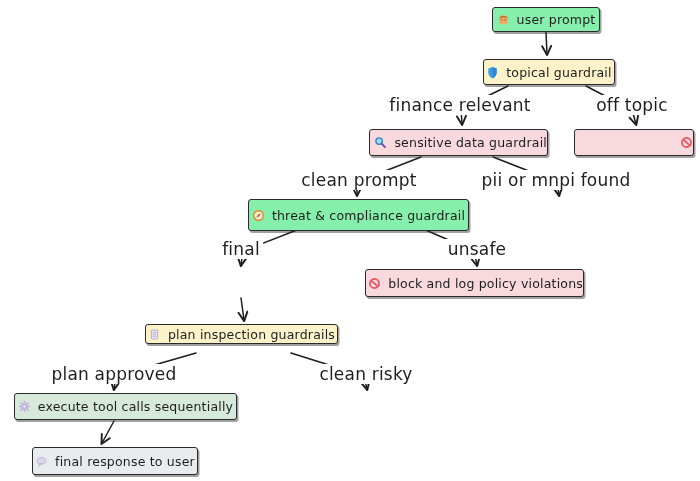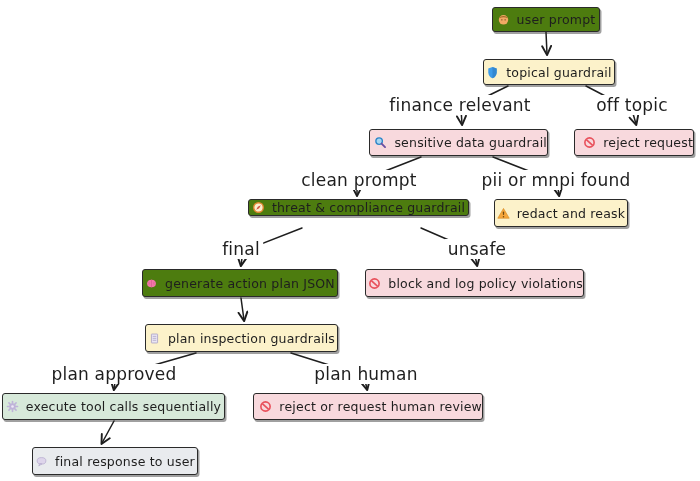--- a/index.html
+++ b/index.html
@@ -17,21 +17,21 @@
     box-sizing:border-box;
     display:flex;align-items:center;justify-content:center;
     gap:7px;
     border:1.6px solid #2a2a2a;
     border-radius:3px;
     box-shadow:1.5px 2px 0 rgba(45,45,45,0.45);
     font-size:12.5px;
     letter-spacing:0.2px;
     white-space:nowrap;
   }
-  .bg-blue{background:#4d7c0f;}
+  .bg-blue{background:#86efac;}
   .bg-yellow{background:#fcf2ca;justify-content:center;}
   .bg-pink{background:#f8d9dd;justify-content:flex-end;}
   .bg-green{background:#d7e9da;}
   .bg-gray{background:#e9ebee;}
   .node .icon{display:flex;align-items:center;}
   .node .icon svg{display:block;}
   .edge-label{
     position:absolute;
     transform:translate(-50%,-50%);
     background:#ffffff;
@@ -66,21 +66,21 @@
     <path class="edge" d="M114,421 L102,443" marker-end="url(#arrow)"></path>
   </svg>
 
   <span class="edge-label" style="left:460px;top:105px">finance relevant</span>
   <span class="edge-label" style="left:632px;top:105px">off topic</span>
   <span class="edge-label" style="left:359px;top:180px">clean prompt</span>
   <span class="edge-label" style="left:556px;top:180px">pii or mnpi found</span>
   <span class="edge-label" style="left:241px;top:249px">final</span>
   <span class="edge-label" style="left:477px;top:249px">unsafe</span>
   <span class="edge-label" style="left:114px;top:374px">plan approved</span>
-  <span class="edge-label" style="left:366px;top:374px">plan human</span>
+  <span class="edge-label" style="left:366px;top:374px">clean risky</span>
 
   <div class="node bg-blue" style="left:492px;top:7px;width:108px;height:25px">
     <span class="icon">
       <svg width="13" height="13" viewBox="0 0 16 16">
           <circle cx="8" cy="8.4" r="5.8" fill="#f2a963"></circle>
           <path d="M2.6 6.6 C3.6 2.6 12.4 2.6 13.4 6.6 C9.8 4.9 6.2 4.9 2.6 6.6 Z" fill="#a06a28"></path>
           <circle cx="6" cy="8.4" r="0.8" fill="#5b3b14"></circle>
           <circle cx="10" cy="8.4" r="0.8" fill="#5b3b14"></circle>
         </svg>
     </span>
@@ -107,105 +107,76 @@
     <span class="label">sensitive data guardrail</span>
   </div>
 
   <div class="node bg-pink" style="left:574px;top:129px;width:120px;height:27px">
     <span class="icon">
       <svg width="13" height="13" viewBox="0 0 16 16">
           <circle cx="8" cy="8" r="5.7" fill="none" stroke="#e8505b" stroke-width="2"></circle>
           <line x1="4.1" y1="4.4" x2="11.9" y2="11.6" stroke="#e8505b" stroke-width="2"></line>
         </svg>
     </span>
-    <span class="label">reject request</span>
   </div>
 
-  <div class="node bg-blue" style="left:248px;top:199px;width:221px;height:17px">
+  <div class="node bg-blue" style="left:248px;top:199px;width:221px;height:32px">
     <span class="icon">
       <svg width="13" height="13" viewBox="0 0 16 16">
           <circle cx="8" cy="8" r="5.9" fill="#fbeecf" stroke="#e0862f" stroke-width="1.7"></circle>
           <path d="M10.8 5.2 L8.8 8.8 L5.2 10.8 L7.2 7.2 Z" fill="#cf4b3a"></path>
         </svg>
     </span>
     <span class="label">threat &amp; compliance guardrail</span>
   </div>
 
-  <div class="node bg-yellow" style="left:494px;top:199px;width:134px;height:28px">
-    <span class="icon">
-      <svg width="13" height="13" viewBox="0 0 16 16">
-          <path d="M8 1.8 L15 13.8 H1 Z" fill="#f6a73b" stroke="#d98a1f" stroke-width="0.8" stroke-linejoin="round"></path>
-          <rect x="7.25" y="5.6" width="1.5" height="4.2" rx="0.75" fill="#70490f"></rect>
-          <circle cx="8" cy="11.9" r="0.95" fill="#70490f"></circle>
-        </svg>
-    </span>
-    <span class="label">redact and reask</span>
-  </div>
 
-  <div class="node bg-blue" style="left:142px;top:269px;width:196px;height:28px">
-    <span class="icon">
-      <svg width="13" height="13" viewBox="0 0 16 16">
-          <ellipse cx="8" cy="8" rx="5.4" ry="4.7" fill="#f277a9"></ellipse>
-          <path d="M8 3.6 V12.4 M4.6 6 Q6 7 5 9 M11.4 6 Q10 7 11 9" stroke="#d95c91" stroke-width="0.9" fill="none" stroke-linecap="round"></path>
-        </svg>
-    </span>
-    <span class="label">generate action plan JSON</span>
-  </div>
 
   <div class="node bg-pink" style="left:365px;top:269px;width:219px;height:28px">
     <span class="icon">
       <svg width="13" height="13" viewBox="0 0 16 16">
           <circle cx="8" cy="8" r="5.7" fill="none" stroke="#e8505b" stroke-width="2"></circle>
           <line x1="4.1" y1="4.4" x2="11.9" y2="11.6" stroke="#e8505b" stroke-width="2"></line>
         </svg>
     </span>
     <span class="label">block and log policy violations</span>
   </div>
 
-  <div class="node bg-yellow" style="left:145px;top:324px;width:193px;height:28px">
+  <div class="node bg-yellow" style="left:145px;top:324px;width:193px;height:20px">
     <span class="icon">
       <svg width="13" height="13" viewBox="0 0 16 16">
           <rect x="4.2" y="2.5" width="7.6" height="11" rx="0.5" fill="#eae6f4" stroke="#a9a0c4" stroke-width="1"></rect>
           <line x1="5.8" y1="5.4" x2="10.2" y2="5.4" stroke="#a9a0c4" stroke-width="0.9"></line>
           <line x1="5.8" y1="7.8" x2="10.2" y2="7.8" stroke="#a9a0c4" stroke-width="0.9"></line>
           <line x1="5.8" y1="10.2" x2="10.2" y2="10.2" stroke="#a9a0c4" stroke-width="0.9"></line>
         </svg>
     </span>
     <span class="label">plan inspection guardrails</span>
   </div>
 
-  <div class="node bg-green" style="left:2px;top:393px;width:223px;height:27px">
+  <div class="node bg-green" style="left:14px;top:393px;width:223px;height:27px">
     <span class="icon">
       <svg width="13" height="13" viewBox="0 0 16 16">
           <g stroke="#bfb3d9" stroke-width="2" stroke-linecap="round">
             <line x1="8" y1="1.8" x2="8" y2="4"></line>
             <line x1="8" y1="12" x2="8" y2="14.2"></line>
             <line x1="1.8" y1="8" x2="4" y2="8"></line>
             <line x1="12" y1="8" x2="14.2" y2="8"></line>
             <line x1="3.6" y1="3.6" x2="5.2" y2="5.2"></line>
             <line x1="10.8" y1="10.8" x2="12.4" y2="12.4"></line>
             <line x1="12.4" y1="3.6" x2="10.8" y2="5.2"></line>
             <line x1="3.6" y1="12.4" x2="5.2" y2="10.8"></line>
           </g>
           <circle cx="8" cy="8" r="4" fill="#bfb3d9"></circle>
           <circle cx="8" cy="8" r="1.6" fill="#efe9f7"></circle>
         </svg>
     </span>
     <span class="label">execute tool calls sequentially</span>
   </div>
 
-  <div class="node bg-pink" style="left:253px;top:393px;width:230px;height:27px">
-    <span class="icon">
-      <svg width="13" height="13" viewBox="0 0 16 16">
-          <circle cx="8" cy="8" r="5.7" fill="none" stroke="#e8505b" stroke-width="2"></circle>
-          <line x1="4.1" y1="4.4" x2="11.9" y2="11.6" stroke="#e8505b" stroke-width="2"></line>
-        </svg>
-    </span>
-    <span class="label">reject or request human review</span>
-  </div>
 
   <div class="node bg-gray" style="left:32px;top:447px;width:166px;height:28px">
     <span class="icon">
       <svg width="13" height="13" viewBox="0 0 16 16">
           <ellipse cx="8" cy="7.2" rx="5.4" ry="4" fill="#ded5eb" stroke="#b3a8cc" stroke-width="0.9"></ellipse>
           <path d="M5.8 10.6 L4.6 13.4 L8.6 10.9 Z" fill="#ded5eb" stroke="#b3a8cc" stroke-width="0.9" stroke-linejoin="round"></path>
         </svg>
     </span>
     <span class="label">final response to user</span>
   </div>

